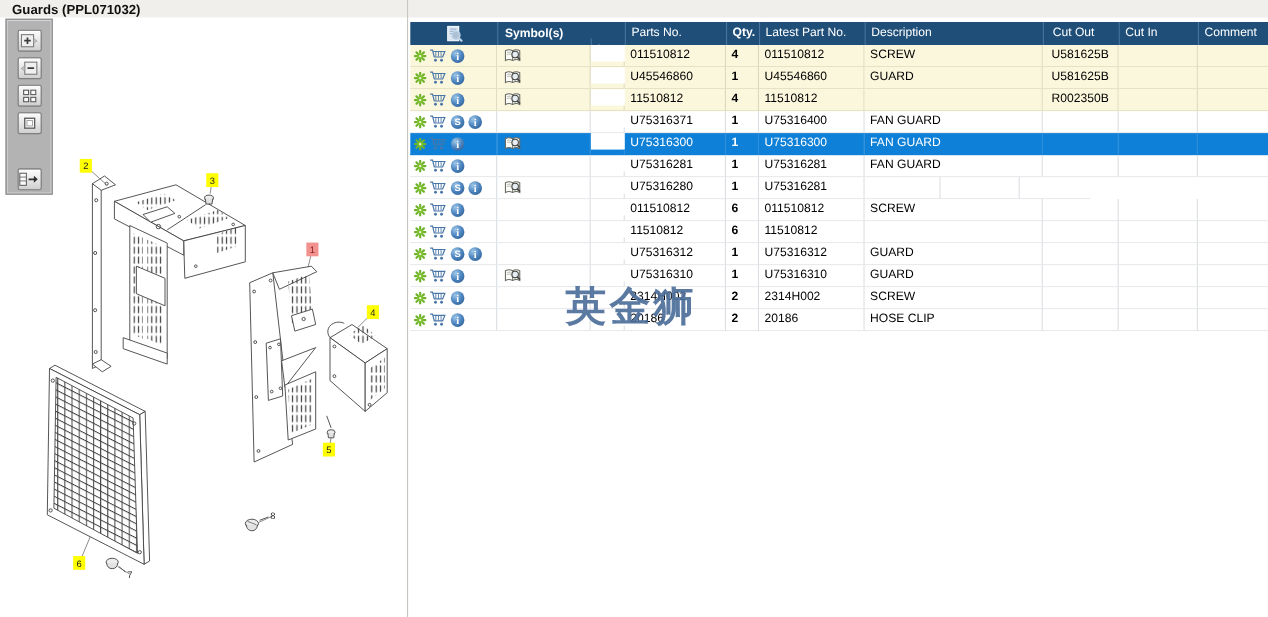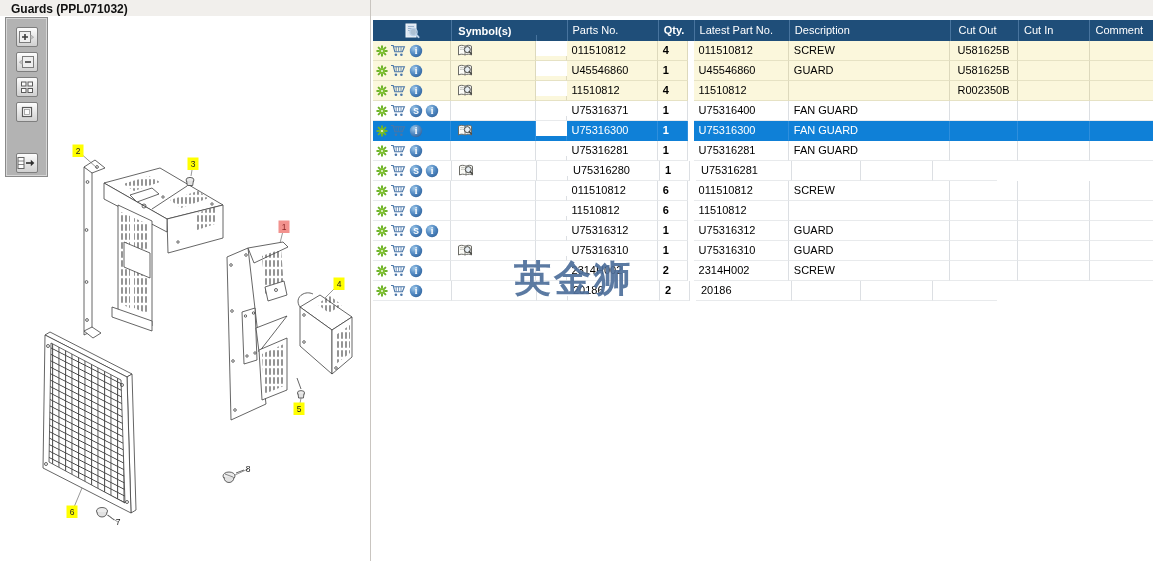--- a/index.html
+++ b/index.html
@@ -23,21 +23,21 @@
          overflow:hidden;white-space:nowrap;}
   .hcell.c0{border-left:none;display:flex;align-items:center;justify-content:center;padding:0;}
   .tbody{position:absolute;left:0;top:41px;width:780px;}
   .trow{display:flex;height:20px;background:#fff;}
   .cell{box-sizing:border-box;font-size:11px;color:#000;padding:3px 0 0 5px;
         border-right:1px solid #dcdfe3;border-bottom:1px solid #e8eaec;overflow:hidden;white-space:nowrap;}
   .trow.cream .cell{background:#fbf7dc;border-bottom-color:#e6e2c4;border-right-color:#ddd9bd;}
   .trow.selected .cell{background:#0f80d7;color:#fff;border-right-color:#2f8fdd;border-bottom-color:#0f80d7;}
   .c0{width:79px;display:flex;align-items:center;gap:2px;padding:0 0 0 3px;}
   .c1{width:85px;display:flex;align-items:center;padding:0 0 0 6px;font-weight:bold;}
-  .c2{width:31px;margin-top:15px;}.c3{width:92px;}.c4{width:30px;font-weight:bold;}.c5{width:96px;margin-left:6px;}
+  .c2{width:31px;margin-top:15px;}.c3{width:92px;}.c4{width:30px;font-weight:bold;}.c5{width:96px;}
   .c6{width:162px;}.c7{width:69px;padding-left:8px;}.c8{width:72px;}.c9{width:64px;border-right:none;}
   .icn{display:inline-flex;align-items:center;justify-content:center;}
   .watermark{position:absolute;left:141px;top:254px;font-size:37px;font-weight:bold;color:#4e6f9b;
              opacity:.92;letter-spacing:3px;pointer-events:none;font-family:"DejaVu Sans",sans-serif;}
 </style>
 </head>
 <body>
 
 <div class="topstrip"></div>
 <div class="title">Guards (PPL071032)</div>
@@ -805,19 +805,20 @@
     <circle cx="7" cy="7" r="6.2" fill="url(#gi)"></circle>
     <text x="7" y="10.3" text-anchor="middle" font-size="9.5" font-weight="bold" fill="#fff" font-family="Liberation Serif,serif">i</text>
   </svg>
           </span>
         </div>
         <div class="cell c1"></div>
         <div class="cell c2">6</div>
         <div class="cell c3">20186</div>
         <div class="cell c4">2</div>
         <div class="cell c5">20186</div>
+        <div class="cell c6">HOSE CLIP</div>
         <div class="cell c7"></div>
         <div class="cell c8"></div>
         <div class="cell c9"></div>
       </div>
     </div>
   <div class="watermark">英金狮</div>
 </div>
 
 </body></html>

